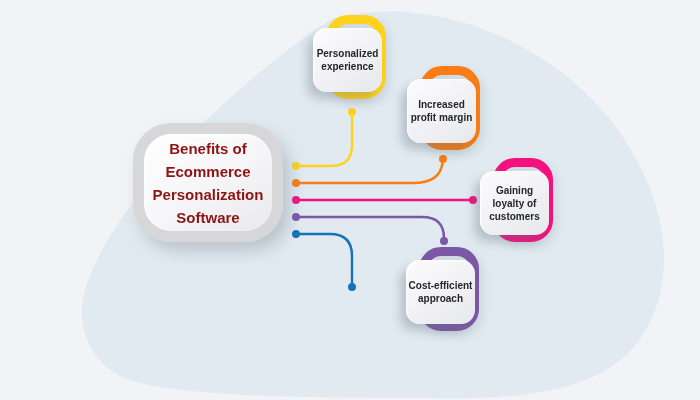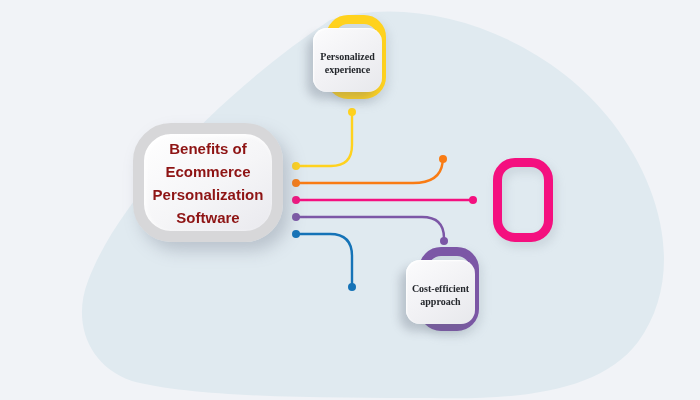--- a/index.html
+++ b/index.html
@@ -27,23 +27,22 @@
   .benefit{position:absolute;width:82px;height:92px;z-index:2;}
   .benefit .frame{
     position:absolute;left:13px;top:0;width:60px;height:84px;box-sizing:border-box;
     border:9px solid #ccc;border-radius:22px;
     filter:drop-shadow(3px 5px 5px rgba(120,130,145,.22));
   }
   .benefit .card{
     position:absolute;left:0;top:13px;width:69px;height:64px;box-sizing:border-box;
     border-radius:14px;background:linear-gradient(145deg,#fcfcfd 0%,#f1f1f4 55%,#e7e8ec 100%);
     box-shadow:-6px 7px 10px rgba(100,110,125,.32), inset 1px 1px 2px #ffffff;
-    display:flex;align-items:flex-end;justify-content:center;text-align:center;
+    display:flex;align-items:center;justify-content:center;text-align:center;
     padding:16px 2px;
-    font-family:Liberation Serif, serif;
   }
   .benefit .label{font-size:10px;line-height:13px;font-weight:600;color:#23262B;}
 
   .b0{left:313px;top:15px;}
   .b1{left:407px;top:66px;}
   .b2{left:480px;top:158px;}
   .b3{left:406px;top:247px;}
   .b4{left:317px;top:294px;}
 </style>
 </head>
@@ -93,23 +92,32 @@
     <div class="title" style="color: rgb(142, 20, 20);">Benefits of Ecommerce Personalization Software</div>
   </div>
 
   <div class="benefit b0">
     <div class="frame" style="border-color: rgb(255, 210, 30);"></div>
     <div class="card">
       <span class="label">Personalized experience</span>
     </div>
   </div>
 
+  <div class="benefit b1">
+    <div class="frame" style="border-color: rgb(249, 124, 20);"></div>
+    <div class="card">
+      <span class="label">Increased profit margin</span>
+    </div>
+  </div>
 
   <div class="benefit b2">
     <div class="frame" style="border-color: rgb(244, 16, 127);"></div>
+    <div class="card">
+      <span class="label">Gaining loyalty of customers</span>
+    </div>
   </div>
 
   <div class="benefit b3">
     <div class="frame" style="border-color: rgb(124, 87, 166);"></div>
     <div class="card">
       <span class="label">Cost-efficient approach</span>
     </div>
   </div>
 
 

